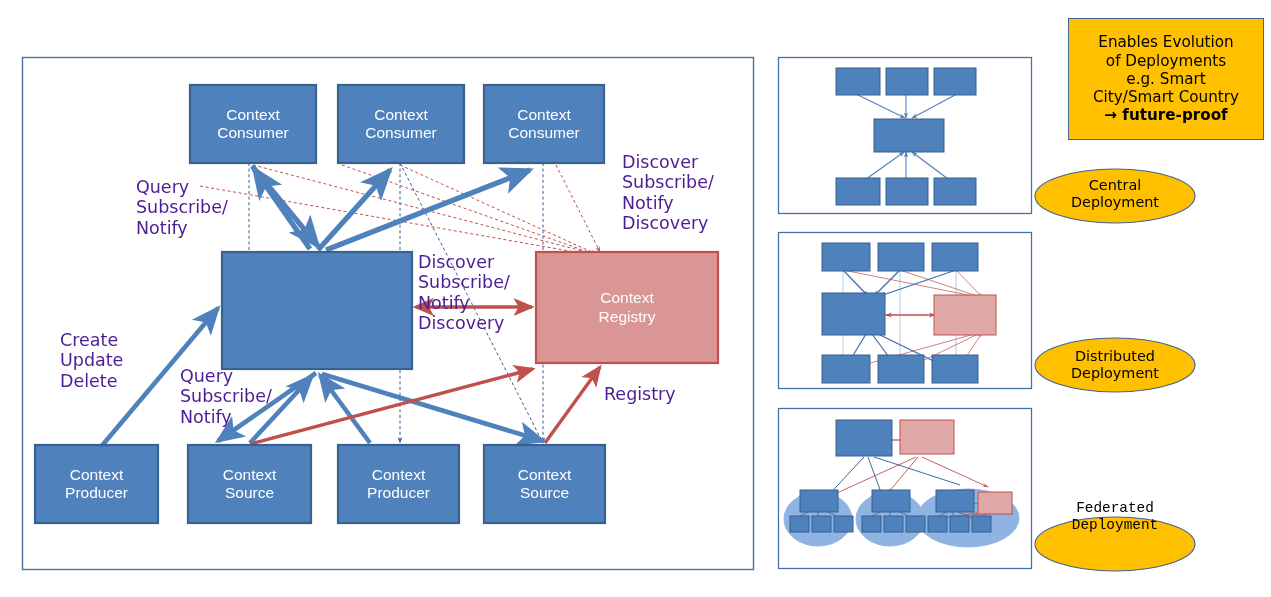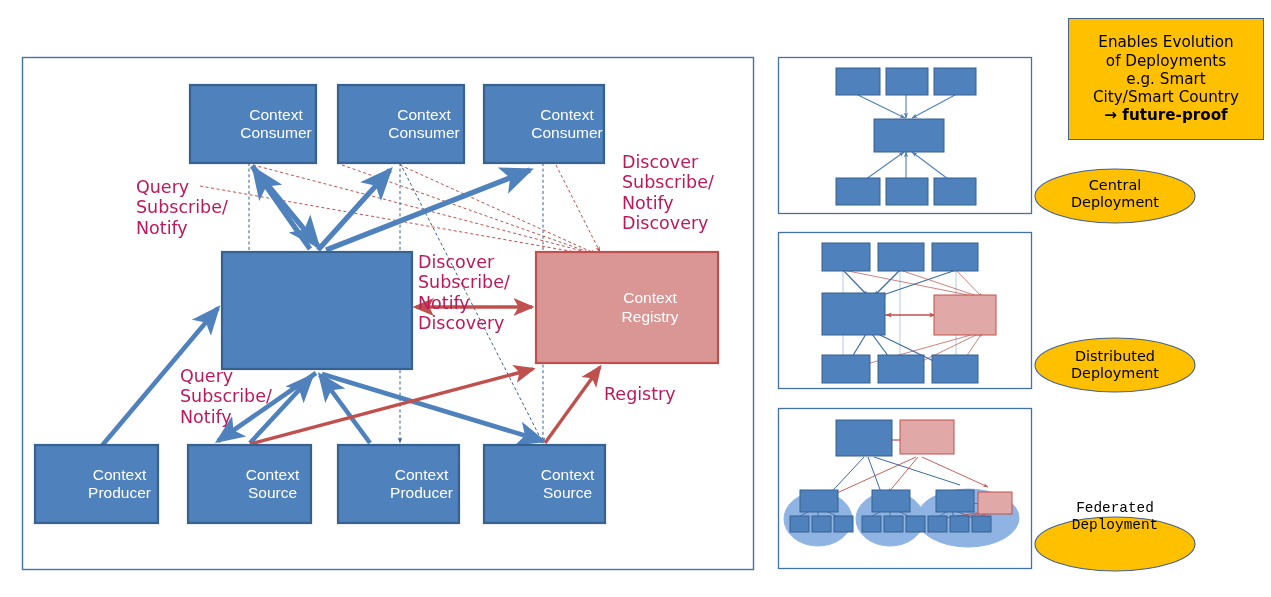--- a/index.html
+++ b/index.html
@@ -32,25 +32,24 @@
     display: flex;
     align-items: center;
     justify-content: center;
     text-align: center;
     color: #ffffff;
     font-size: 15.5px;
     line-height: 1.18;
     font-family: "Liberation Sans", sans-serif;
     pointer-events: none;
     white-space: pre-line;
-    padding-left: 23px;
   }
   .edge-text {
     position: absolute;
-    color: #be185d;
+    color: #4c1d95;
     font-size: 17.5px;
     line-height: 1.16;
     font-family: "DejaVu Sans", sans-serif;
     white-space: pre-line;
     text-align: left;
   }
   .callout {
     position: absolute;
     background: #FFC000;
     border: 1.3px solid #44618f;
@@ -316,20 +315,23 @@
 Subscribe/
 Notify</div>
   <div class="edge-text" style="left:622px;top:152px;">Discover
 Subscribe/
 Notify
 Discovery</div>
   <div class="edge-text" style="left:418px;top:252px;">Discover
 Subscribe/
 Notify
 Discovery</div>
+  <div class="edge-text" style="left:60px;top:330px;">Create
+Update
+Delete</div>
   <div class="edge-text" style="left:180px;top:366px;">Query
 Subscribe/
 Notify</div>
   <div class="edge-text" style="left:604px;top:384px;">Registry</div>
 
   <div class="ellipse-label" style="left:1035px;top:167px;width:160px;height:54px;">Central
 Deployment</div>
   <div class="ellipse-label" style="left:1035px;top:338px;width:160px;height:54px;">Distributed
 Deployment</div>
   <div class="ellipse-label" style="left:1035px;top:490px;width:160px;height:54px;font-family:Liberation Mono, monospace;">Federated

